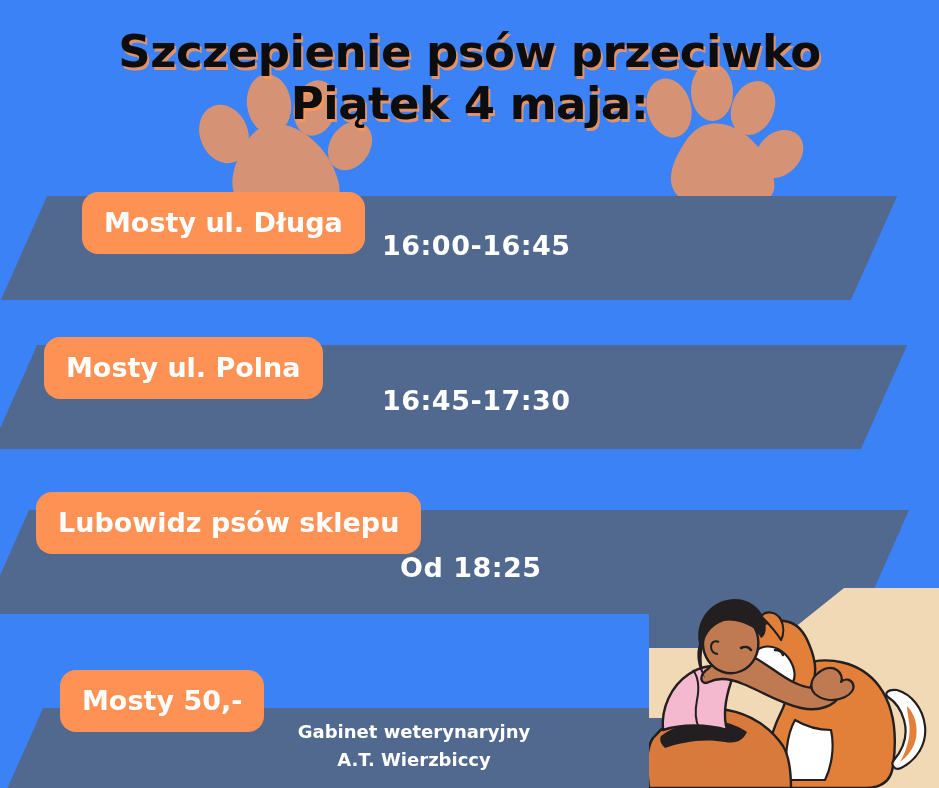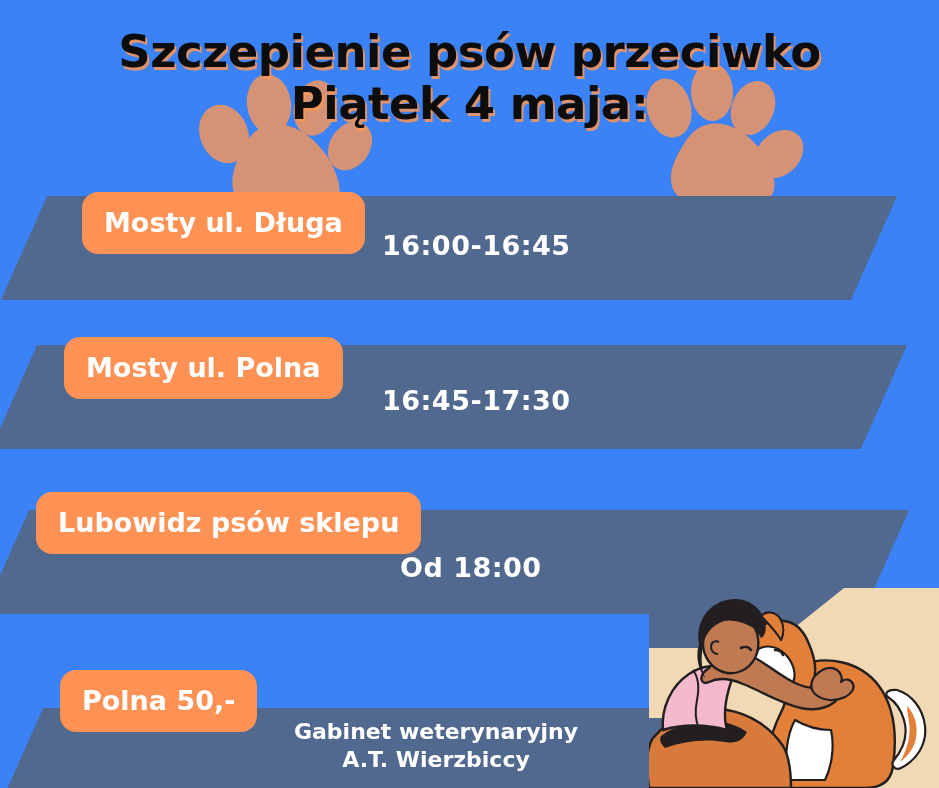--- a/index.html
+++ b/index.html
@@ -88,44 +88,44 @@
 
   
   #row-1 { top: 196px; height: 110px; }
   #row-1 .bar  { left: 24px;  top: 0;   width: 850px; height: 104px; }
   #row-1 .pill { left: 82px;  top: -4px; }
   #row-1 .time { left: 382px; top: 34px; }
 
   
   #row-2 { top: 345px; height: 110px; }
   #row-2 .bar  { left: 14px;  top: 0;   width: 870px; height: 104px; }
-  #row-2 .pill { left: 64px;  top: -8px; }
+  #row-2 .pill { left: 44px;  top: -8px; }
   #row-2 .time { left: 382px; top: 40px; }
 
   
   #row-3 { top: 492px; height: 128px; }
   #row-3 .bar  { left: 6px;   top: 18px; width: 880px; height: 104px; }
   #row-3 .pill { left: 36px;  top: 0; }
   #row-3 .time { left: 400px; top: 60px; }
 
   
   #row-4 { top: 648px; height: 140px; }
   #row-4 .bar  { left: 24px;  top: 60px; width: 900px; height: 86px; }
   #row-4 .pill { left: 60px;  top: 22px; }
 
   #footer-text {
     position: absolute;
-    left: 266px;
+    left: 244px;
     top: 718px;
     width: 340px;
     text-align: center;
     color: #ffffff;
     font-family: "DejaVu Sans", sans-serif;
     font-weight: bold;
-    font-size: 22px;
+    font-size: 18px;
     line-height: 28px;
     z-index: 5;
   }
 
   
   #illustration {
     position: absolute;
     right: 0;
     bottom: 0;
     width: 290px;
@@ -170,27 +170,27 @@
   </div>
 
   <div class="row" id="row-2">
     <div class="bar"></div>
     <div class="time">16:45-17:30</div>
     <div class="pill">Mosty ul. Polna</div>
   </div>
 
   <div class="row" id="row-3">
     <div class="bar"></div>
-    <div class="time">Od 18:00</div>
+    <div class="time">Od 18:25</div>
     <div class="pill">Lubowidz psów sklepu</div>
   </div>
 
   <div class="row" id="row-4">
     <div class="bar"></div>
-    <div class="pill">Polna 50,-</div>
+    <div class="pill">Mosty 50,-</div>
   </div>
 
   <div id="footer-text">
     <div>Gabinet weterynaryjny</div>
     <div>A.T. Wierzbiccy</div>
   </div>
 
   <svg id="illustration" viewBox="0 0 290 200">
     <defs>
       <clipPath id="clipIll">

